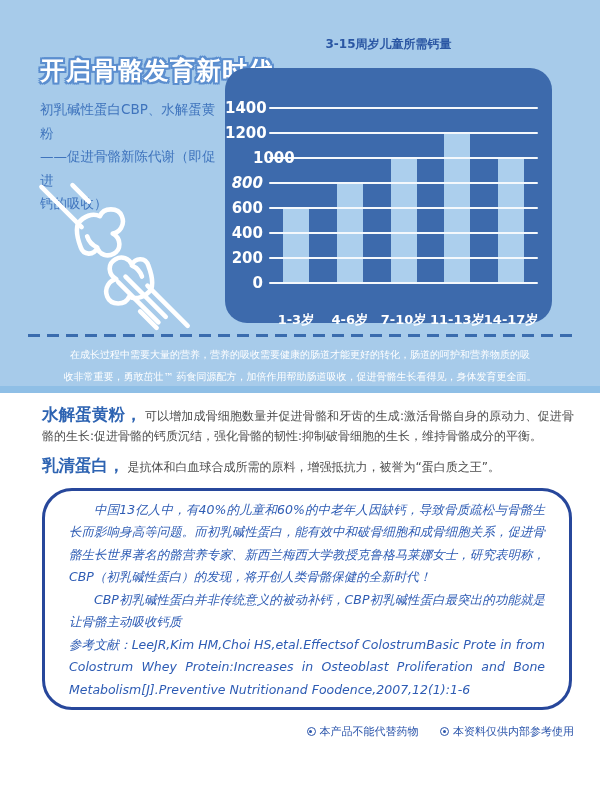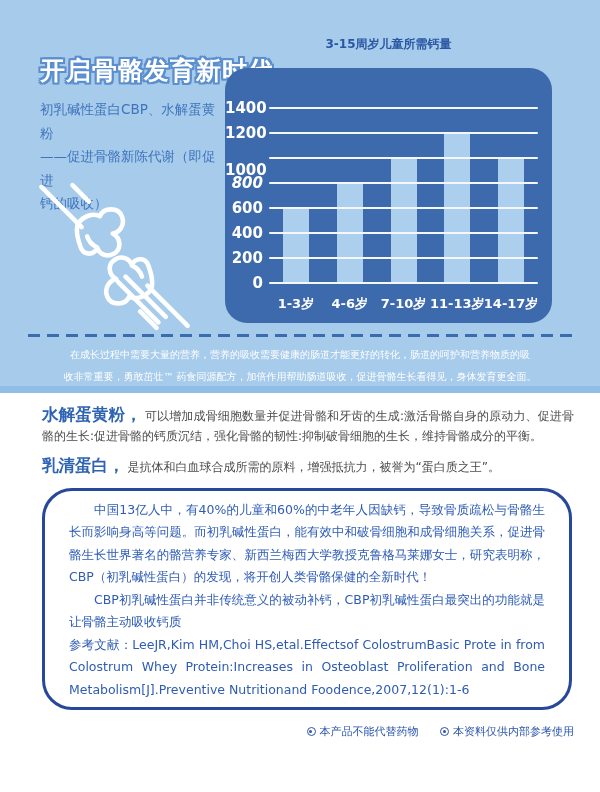--- a/index.html
+++ b/index.html
@@ -22,36 +22,36 @@
 
   .chart-title{position:absolute;left:225px;top:36px;width:327px;margin:0;text-align:center;
     font-size:12px;font-weight:bold;color:#2a56a3;}
   .chart-panel{position:absolute;left:225px;top:68px;width:327px;height:255px;
     background:#3d6aac;border-radius:22px;}
   .grid-line{position:absolute;height:2px;background:#f4f8fc;border-radius:1px;}
   .y-tick{position:absolute;left:0;width:38px;height:18px;line-height:18px;text-align:right;
     color:#ffffff;font-size:15px;font-weight:bold;}
   .bar{position:absolute;background:#accfed;}
   .x-label{position:absolute;width:70px;margin-left:-35px;text-align:center;
-    color:#ffffff;font-size:13px;font-weight:bold;}
+    color:#ffffff;font-size:13px;font-weight:bold;margin-top:16px;}
 
   .dashed{position:absolute;top:334px;left:28px;right:26px;height:3px;
     background:repeating-linear-gradient(90deg,#3a6cae 0 12px,transparent 12px 19px);}
   .band-text{position:absolute;top:344px;left:30px;right:30px;margin:0;text-align:center;
     color:#ffffff;font-size:10px;line-height:22px;font-weight:500;}
 
   
   .content{position:absolute;left:0;top:393px;width:600px;box-sizing:border-box;
     padding:12px 26px 0 42px;}
   .para{margin:0;font-size:12px;line-height:19.5px;color:#4b4b4b;text-align:justify;}
   .para + .para{margin-top:10px;}
   .lead{color:#2d63b2;font-size:16.5px;font-weight:bold;margin-right:3px;}
 
   .info-box{margin-top:10px;margin-right:2px;border:3px solid #27479b;border-radius:30px;
-    padding:8px 24px 6px 24px;color:#2e5cb4;font-size:12.5px;line-height:22.5px;text-align:justify;}
+    padding:8px 24px 6px 24px;color:#2e5cb4;font-size:12.5px;line-height:22.5px;text-align:justify;font-style:italic;}
   .info-box p{margin:0;}
   .info-box p.indent{text-indent:2em;}
 
   .footer{margin-top:14px;text-align:right;font-size:11px;color:#2b55ab;}
   .note{margin-left:18px;white-space:nowrap;}
   .bullet{display:inline-block;width:9px;height:9px;border:1.5px solid #2b55ab;border-radius:50%;
     position:relative;vertical-align:-1px;margin-right:4px;box-sizing:border-box;}
   .bullet::after{content:"";position:absolute;left:1.5px;top:1.5px;width:3px;height:3px;
     background:#2b55ab;border-radius:50%;}
 </style>
@@ -94,21 +94,21 @@
         <div class="y-tick" style="top: 206px;">0</div>
         <div class="grid-line" style="left: 44px; width: 269px; top: 189px;"></div>
         <div class="y-tick" style="top: 181px;">200</div>
         <div class="grid-line" style="left: 44px; width: 269px; top: 164px;"></div>
         <div class="y-tick" style="top: 156px;">400</div>
         <div class="grid-line" style="left: 44px; width: 269px; top: 139px;"></div>
         <div class="y-tick" style="top: 131px;">600</div>
         <div class="grid-line" style="left: 44px; width: 269px; top: 114px;"></div>
         <div class="y-tick" style="top: 106px; font-style: italic;">800</div>
         <div class="grid-line" style="left: 44px; width: 269px; top: 89px;"></div>
-        <div class="y-tick" style="top: 93px;">1000</div>
+        <div class="y-tick" style="top: 81px; padding-left: 28px;">1000</div>
         <div class="grid-line" style="left: 44px; width: 269px; top: 64px;"></div>
         <div class="y-tick" style="top: 56px;">1200</div>
         <div class="grid-line" style="left: 44px; width: 269px; top: 39px;"></div>
         <div class="y-tick" style="top: 31px;">1400</div>
         <div class="x-label" style="left: 70.9px; top: 227px;">1-3岁</div>
         <div class="x-label" style="left: 124.7px; top: 227px;">4-6岁</div>
         <div class="x-label" style="left: 178.5px; top: 227px;">7-10岁</div>
         <div class="x-label" style="left: 232.3px; top: 227px;">11-13岁</div>
         <div class="x-label" style="left: 286.1px; top: 227px;">14-17岁</div>
       </div>

